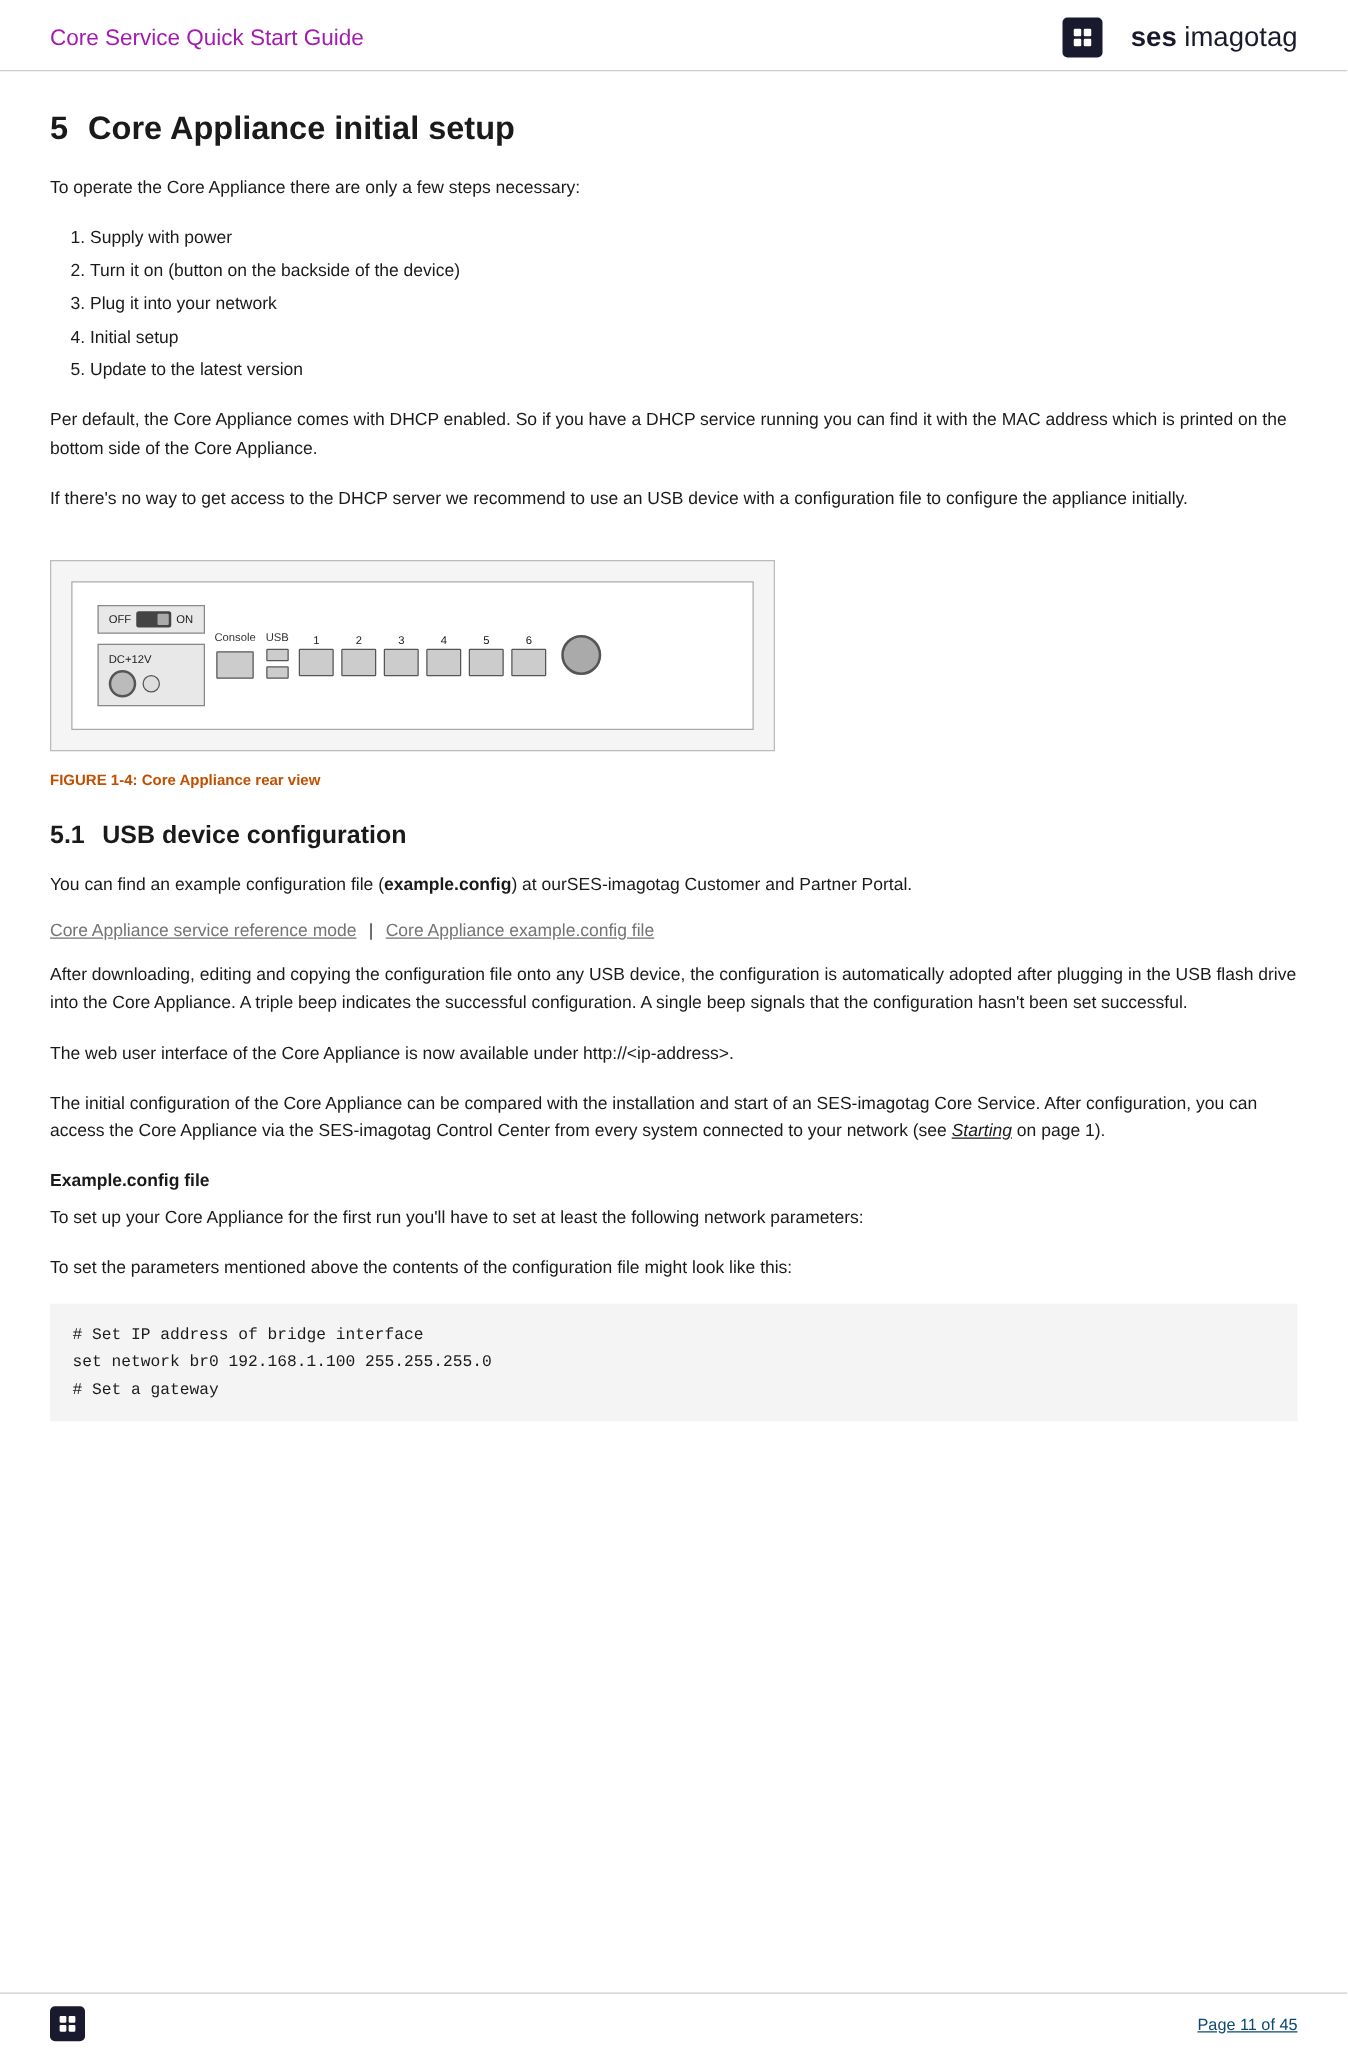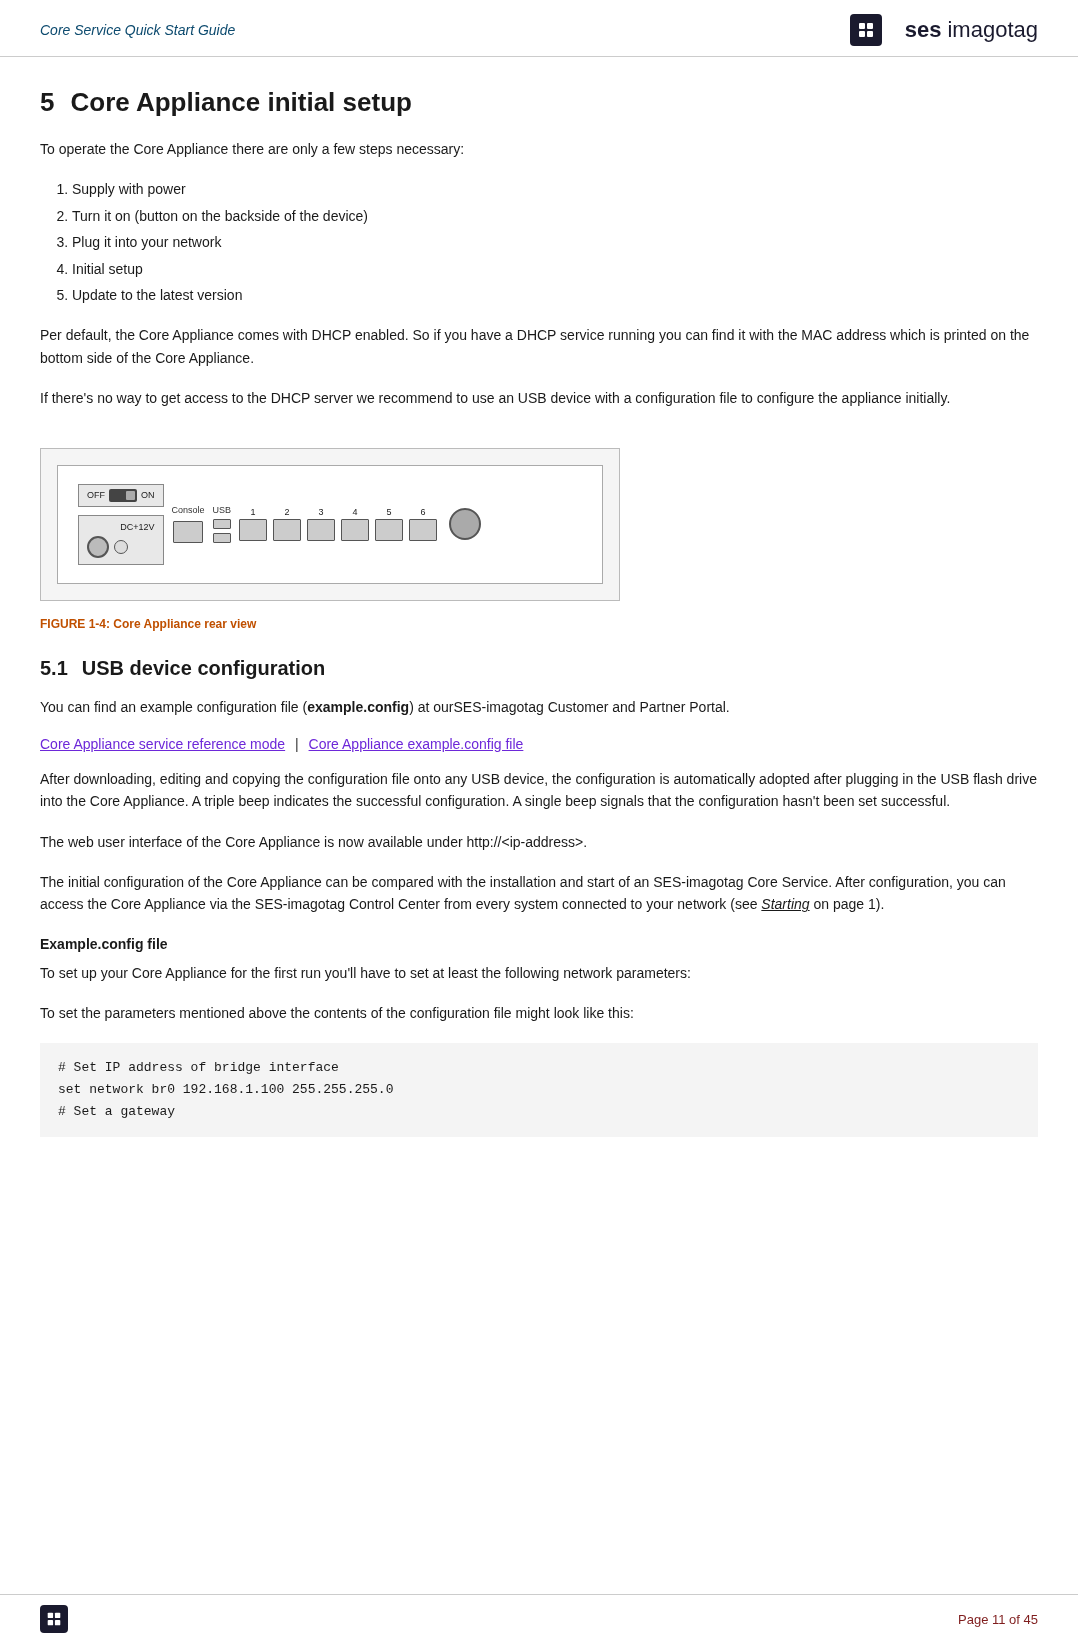--- a/index.html
+++ b/index.html
@@ -15,23 +15,22 @@
 
     .page-header {
       display: flex;
       justify-content: space-between;
       align-items: center;
       padding: 14px 40px 10px 40px;
       border-bottom: 1px solid #ccc;
     }
 
     .header-title {
-      font-size: 14px;
-      color: #0c4a6e;
-      font-style: italic;
+      font-size: 18px;
+      color: #a21caf;
     }
 
     .logo-area {
       display: flex;
       align-items: center;
       gap: 23px;
     }
 
     .logo-icon {
       width: 32px;
@@ -121,21 +120,21 @@
     .subsection-title {
       font-size: 20px;
       font-weight: bold;
       margin: 26px 0 16px 0;
       display: flex;
       align-items: baseline;
       gap: 14px;
     }
 
     .link-blue {
-      color: #6d28d9;
+      color: #737373;
       cursor: pointer;
     }
 
     .link-separator {
       color: #333;
       margin: 0 6px;
     }
 
     .links-row {
       margin: 10px 0 16px 0;
@@ -188,21 +187,22 @@
       height: 28px;
       background: #1a1a2e;
       border-radius: 4px;
       display: flex;
       align-items: center;
       justify-content: center;
     }
 
     .footer-page {
       font-size: 13px;
-      color: #7f1d1d;
+      color: #0c4a6e;
+      text-decoration: underline;
     }
 
     .italic { font-style: italic; text-decoration: underline; }
     .bold { font-weight: bold; margin-top: 28px; }
   </style>
 </head>
 <body>
 
 <div class="page-header">
   <span class="header-title">Core Service Quick Start Guide</span>
@@ -246,21 +246,21 @@
 
   
   <p class="section-body">If there's no way to get access to the DHCP server we recommend to use an USB device with a configuration file to configure the appliance initially.</p>
 
   
   <div class="figure-box">
     <div class="figure-inner">
 
       <div style="display:flex; align-items:center; gap:8px;">
 
-        <div style="display:flex;flex-direction:column;gap:8px;text-align:right;">
+        <div style="display:flex;flex-direction:column;gap:8px;">
           <div style="border:1px solid #888;padding:4px 8px;background:#e8e8e8;font-size:9px;display:flex;align-items:center;gap:4px;">
             <span style="font-size:9px;">OFF</span>
             <div style="width:28px;height:13px;background:#444;border-radius:2px;position:relative;">
               <div style="position:absolute;right:2px;top:2px;width:9px;height:9px;background:#aaa;border-radius:1px;"></div>
             </div>
             <span style="font-size:9px;">ON</span>
           </div>
           <div style="border:1px solid #888;padding:6px 8px;background:#e8e8e8;font-size:9px;">
             <div style="font-size:9px;margin-bottom:4px;">DC+12V</div>
             <div style="display:flex;gap:5px;align-items:center;">

